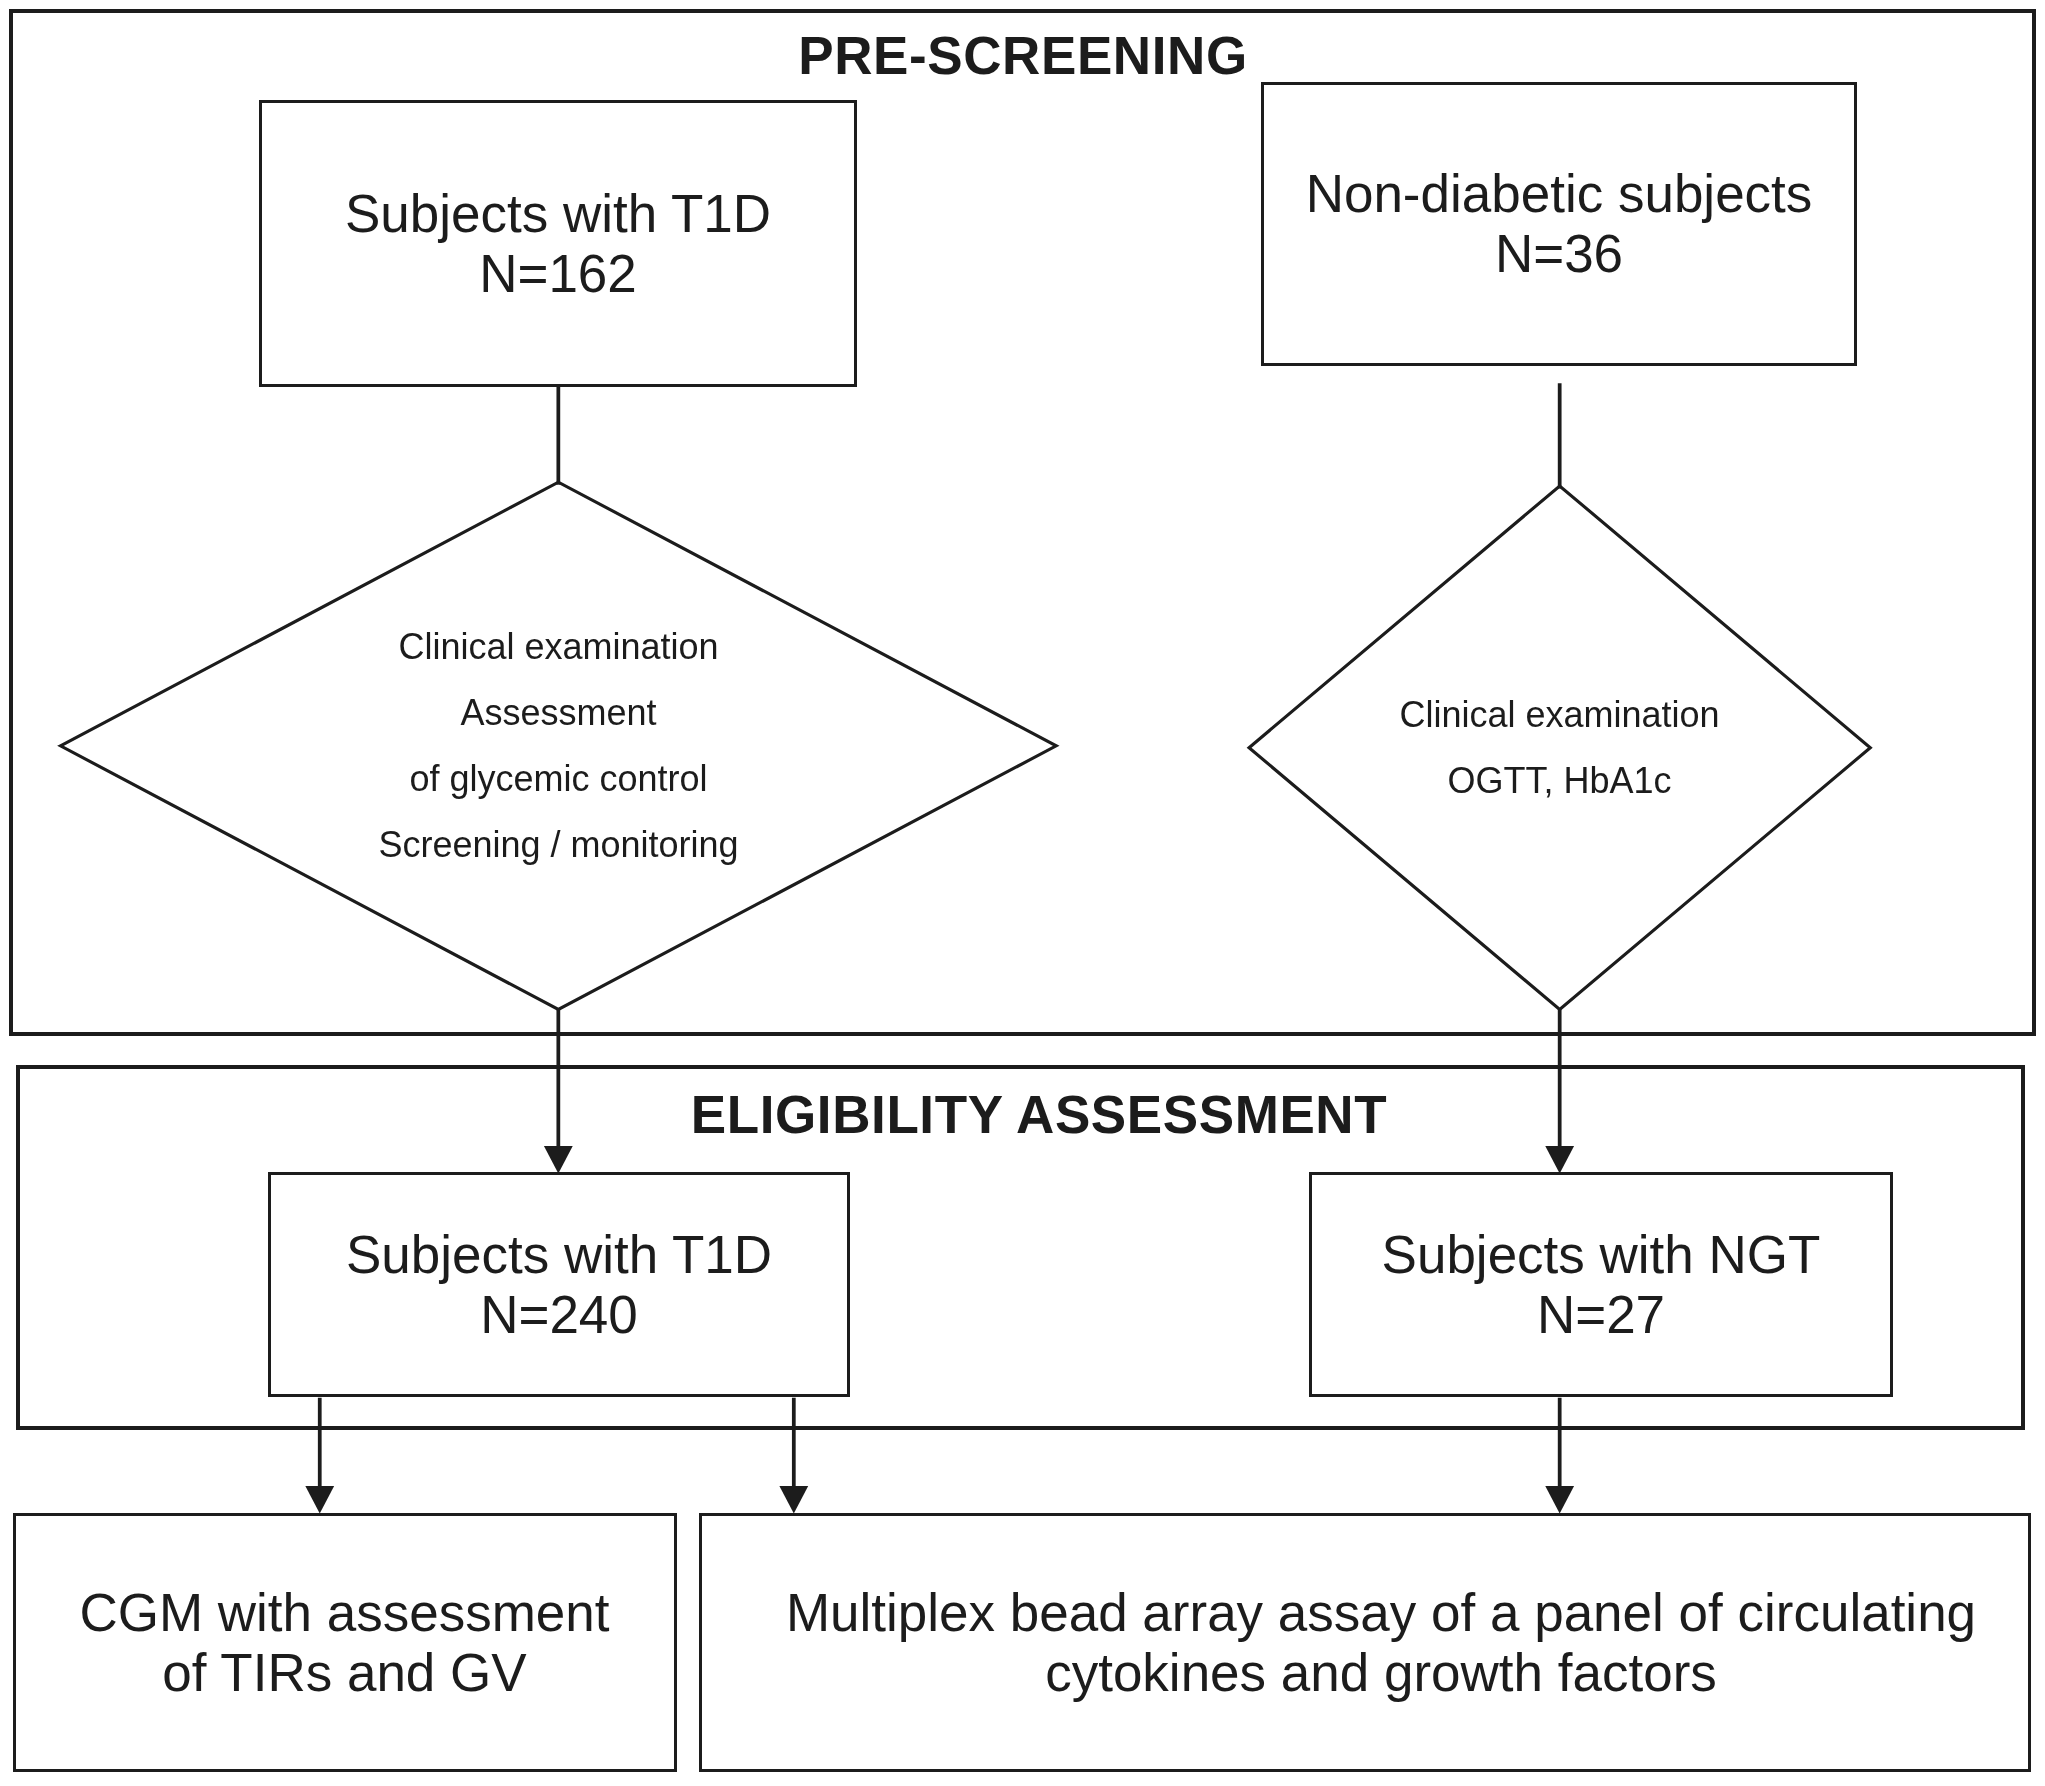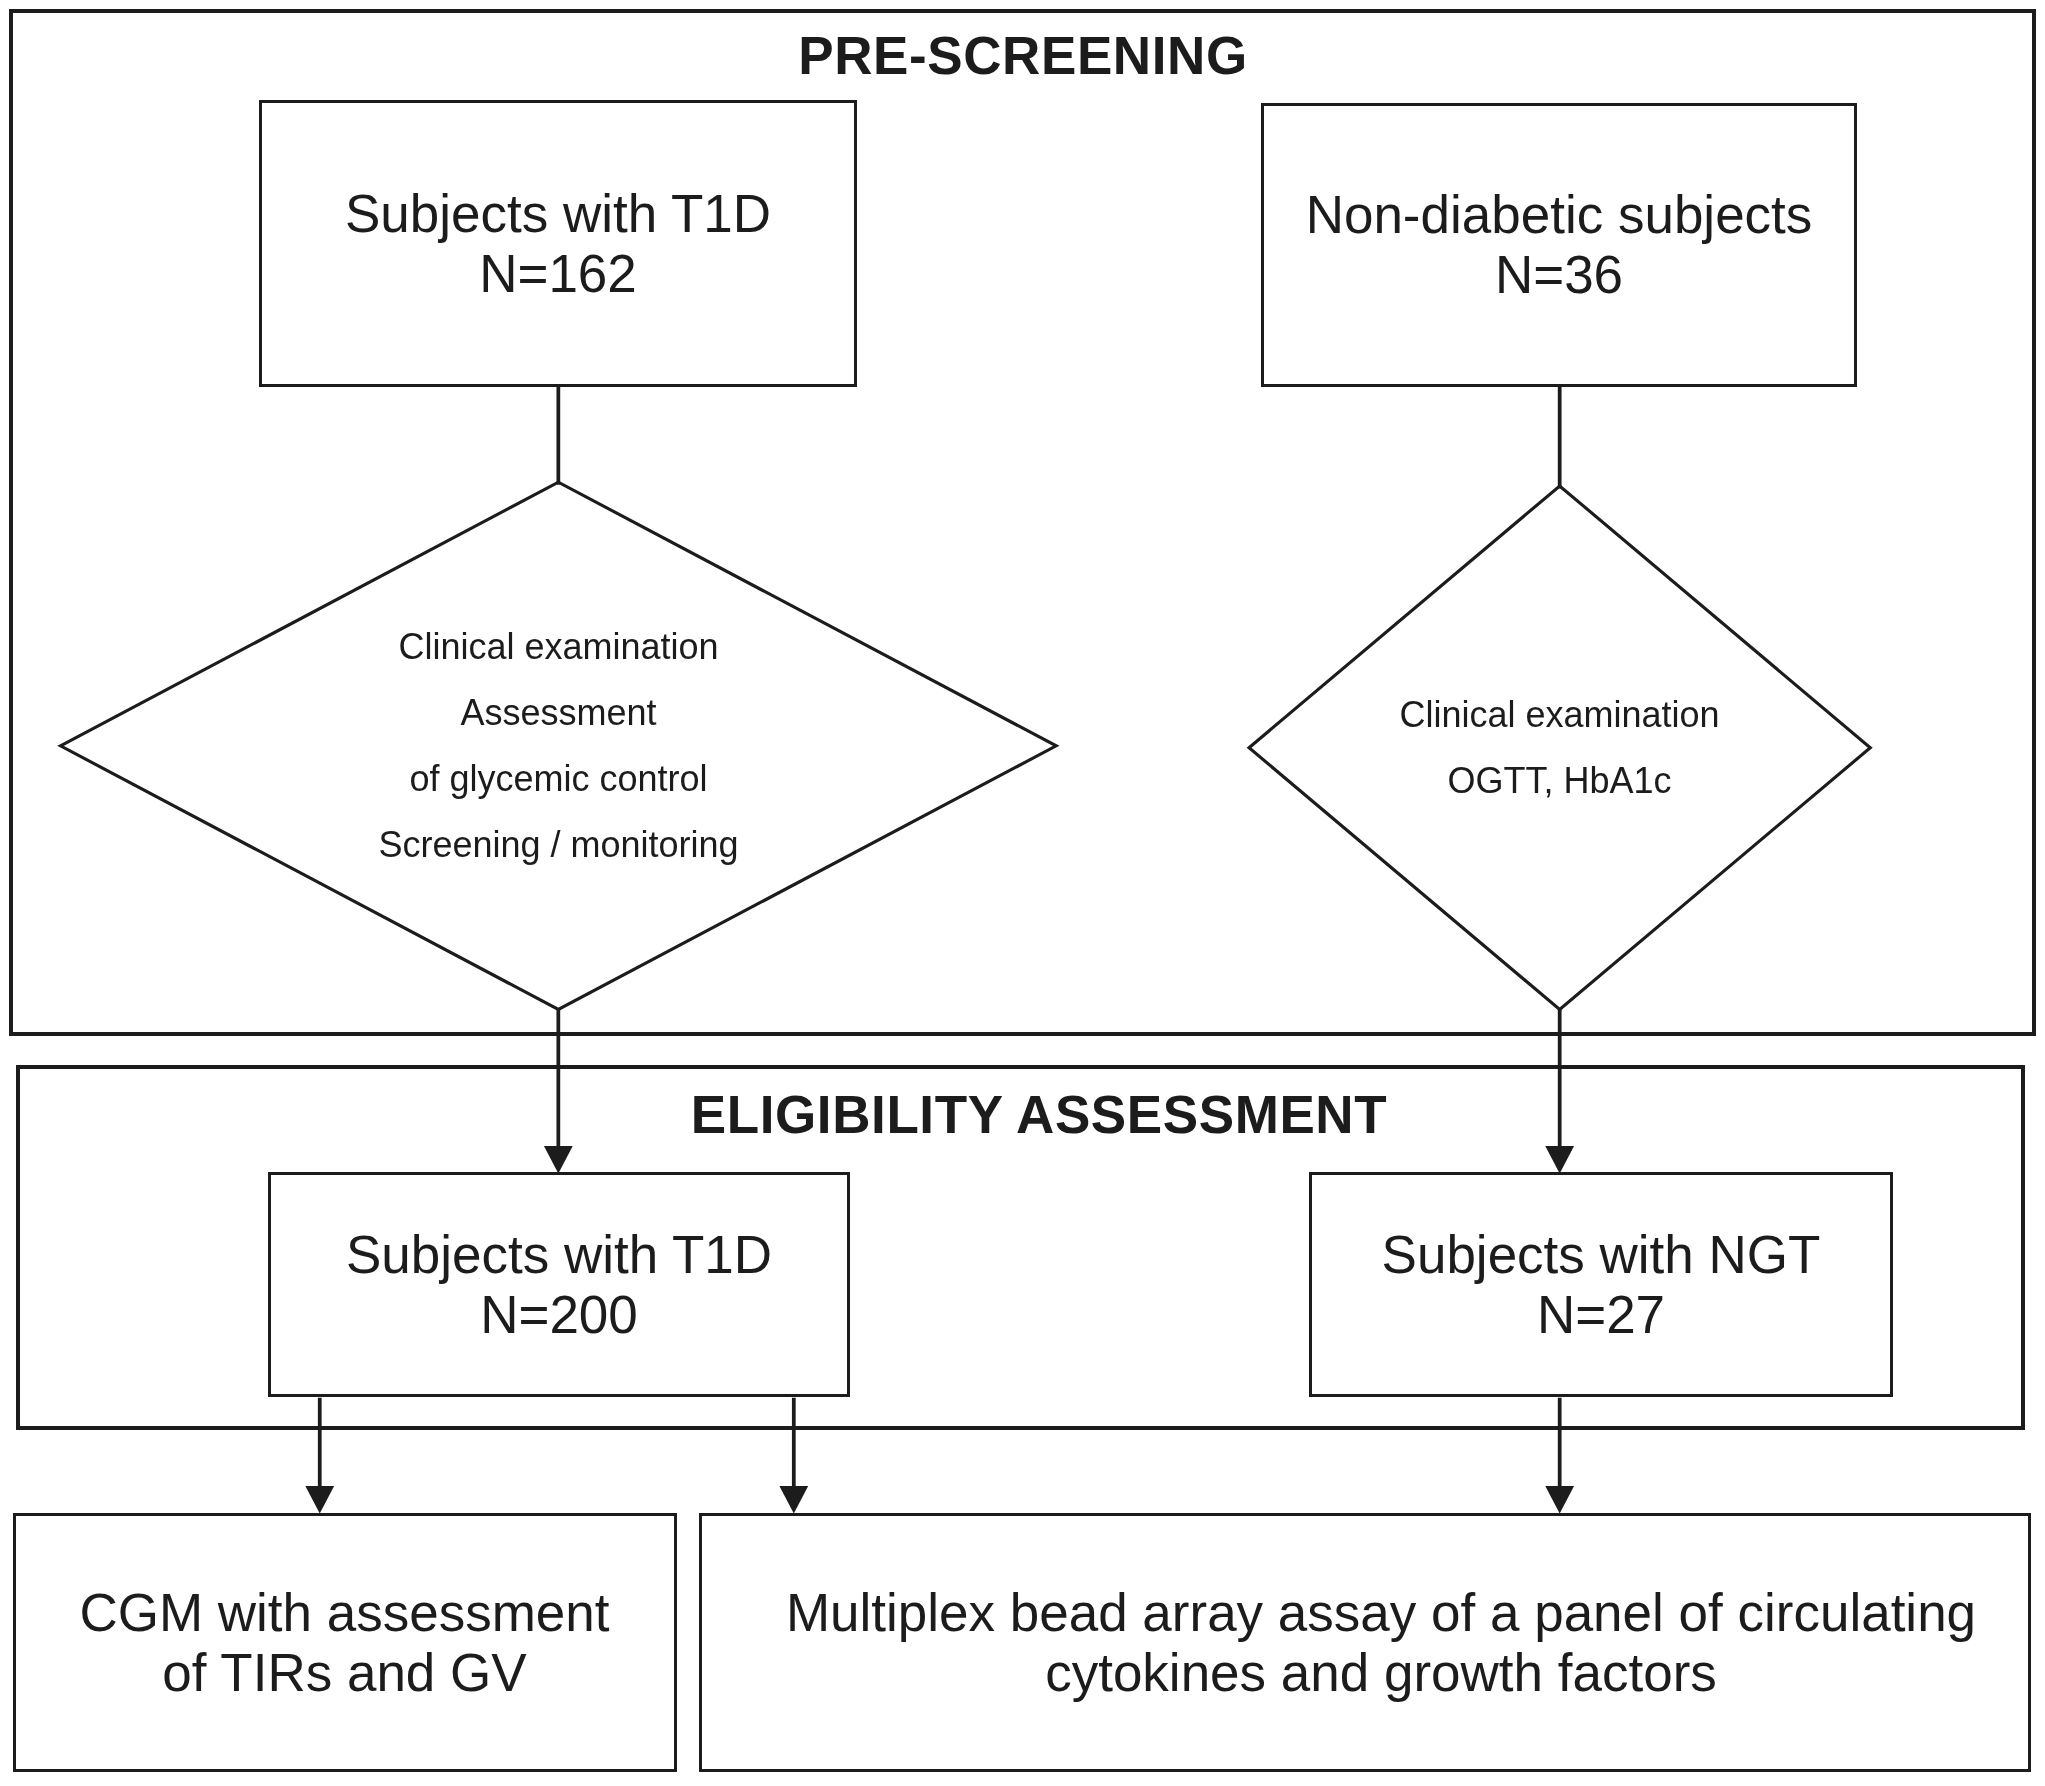--- a/index.html
+++ b/index.html
@@ -87,40 +87,40 @@
 
     <line x1="2490" y1="2232" x2="2490" y2="2377" stroke="#1c1c1c" stroke-width="6"></line>
     <polygon points="2467,2373 2513,2373 2490,2417" fill="#1c1c1c"></polygon>
   </svg>
 
   <div class="node-box" style="left:259px;top:100px;width:598px;height:287px;">
     <span class="tline">Subjects with T1D</span>
     <span class="tline">N=162</span>
   </div>
 
-  <div class="node-box" style="left:1261px;top:103px;width:596px;height:284px;">
+  <div class="node-box" style="left:1261px;top:82px;width:596px;height:284px;">
     <span class="tline">Non-diabetic subjects</span>
     <span class="tline">N=36</span>
   </div>
 
   <div class="diamond-label" style="left:120px;top:527px;width:877px;height:438px;">
     <span class="tline">Clinical examination</span>
     <span class="tline">Assessment</span>
     <span class="tline">of glycemic control</span>
     <span class="tline">Screening / monitoring</span>
   </div>
 
   <div class="diamond-label" style="left:1309px;top:560px;width:501px;height:376px;">
     <span class="tline">Clinical examination</span>
     <span class="tline">OGTT, HbA1c</span>
   </div>
 
   <div class="node-box" style="left:268px;top:1172px;width:582px;height:225px;">
     <span class="tline">Subjects with T1D</span>
-    <span class="tline">N=200</span>
+    <span class="tline">N=240</span>
   </div>
 
   <div class="node-box" style="left:1268px;top:1172px;width:584px;height:225px;margin-left:41px;">
     <span class="tline">Subjects with NGT</span>
     <span class="tline">N=27</span>
   </div>
 
   <div class="node-box" style="left:12.5px;top:1513px;width:664px;height:259px;">
     <span class="tline">CGM with assessment</span>
     <span class="tline">of TIRs and GV</span>

